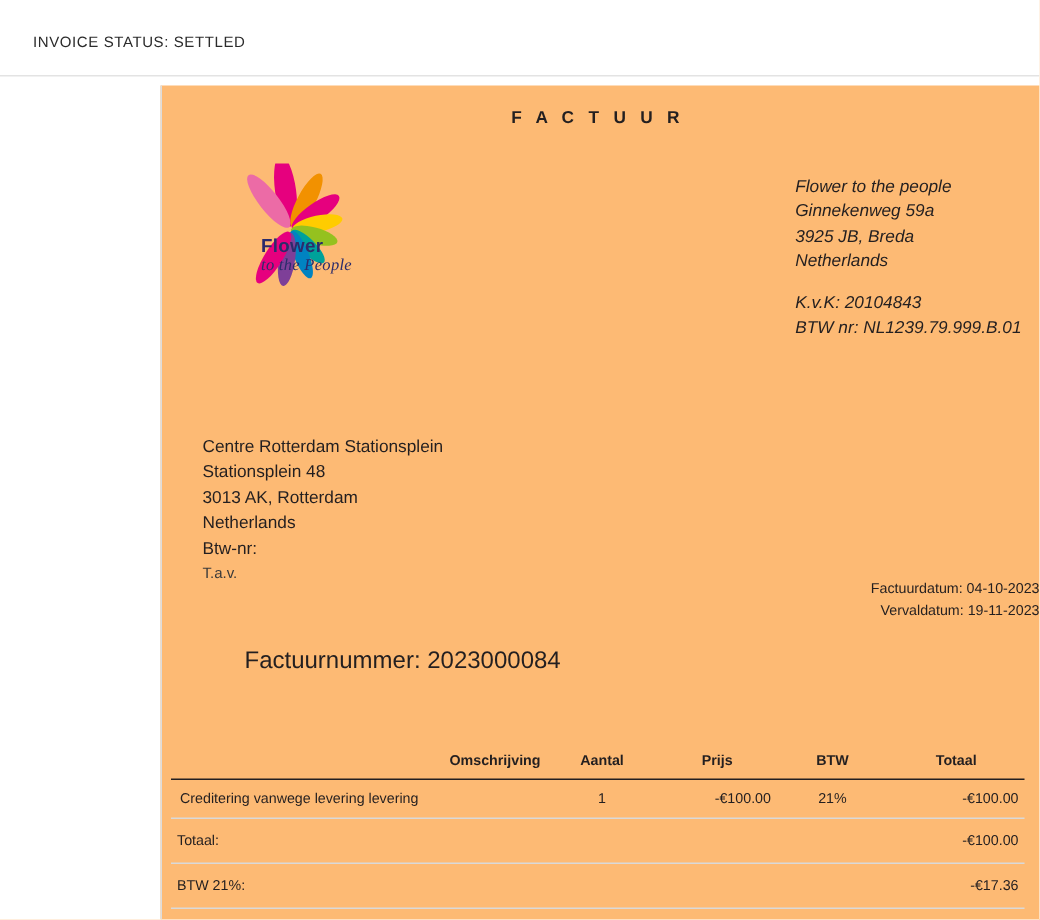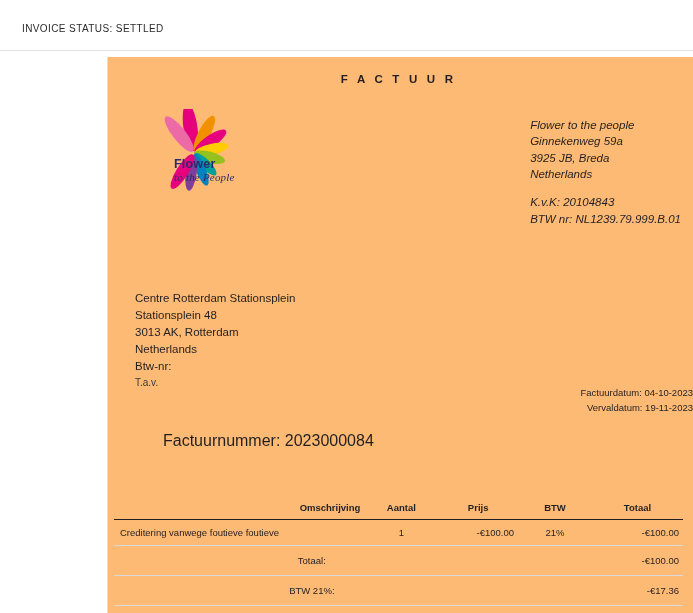--- a/index.html
+++ b/index.html
@@ -170,21 +170,21 @@
     width: 100%;
     border-collapse: collapse;
     font-size: 9.5px;
     color: #231f20;
   }
   table.totals td {
     padding: 9px 4px 9px 4px;
     border-bottom: 1px solid #d9d9d9;
   }
   table.totals td.label {
-    text-align: center;
+    text-align: left;
     width: 72%;
     padding-right: 18px;
   }
   table.totals td.value {
     text-align: right;
   }
 </style>
 </head>
 <body>
 
@@ -252,21 +252,21 @@
         <tr>
           <th class="left" style="width:44%">Omschrijving</th>
           <th class="center" style="width:13%">Aantal</th>
           <th style="width:14%">Prijs</th>
           <th class="center" style="width:13%">BTW</th>
           <th style="width:16%">Totaal</th>
         </tr>
       </thead>
       <tbody>
         <tr>
-          <td class="left">Creditering vanwege foutieve foutieve</td>
+          <td class="left">Creditering vanwege levering levering</td>
           <td class="center">1</td>
           <td>-€100.00</td>
           <td class="center">21%</td>
           <td>-€100.00</td>
         </tr>
       </tbody>
     </table>
 
     <table class="totals">
       <tbody>

